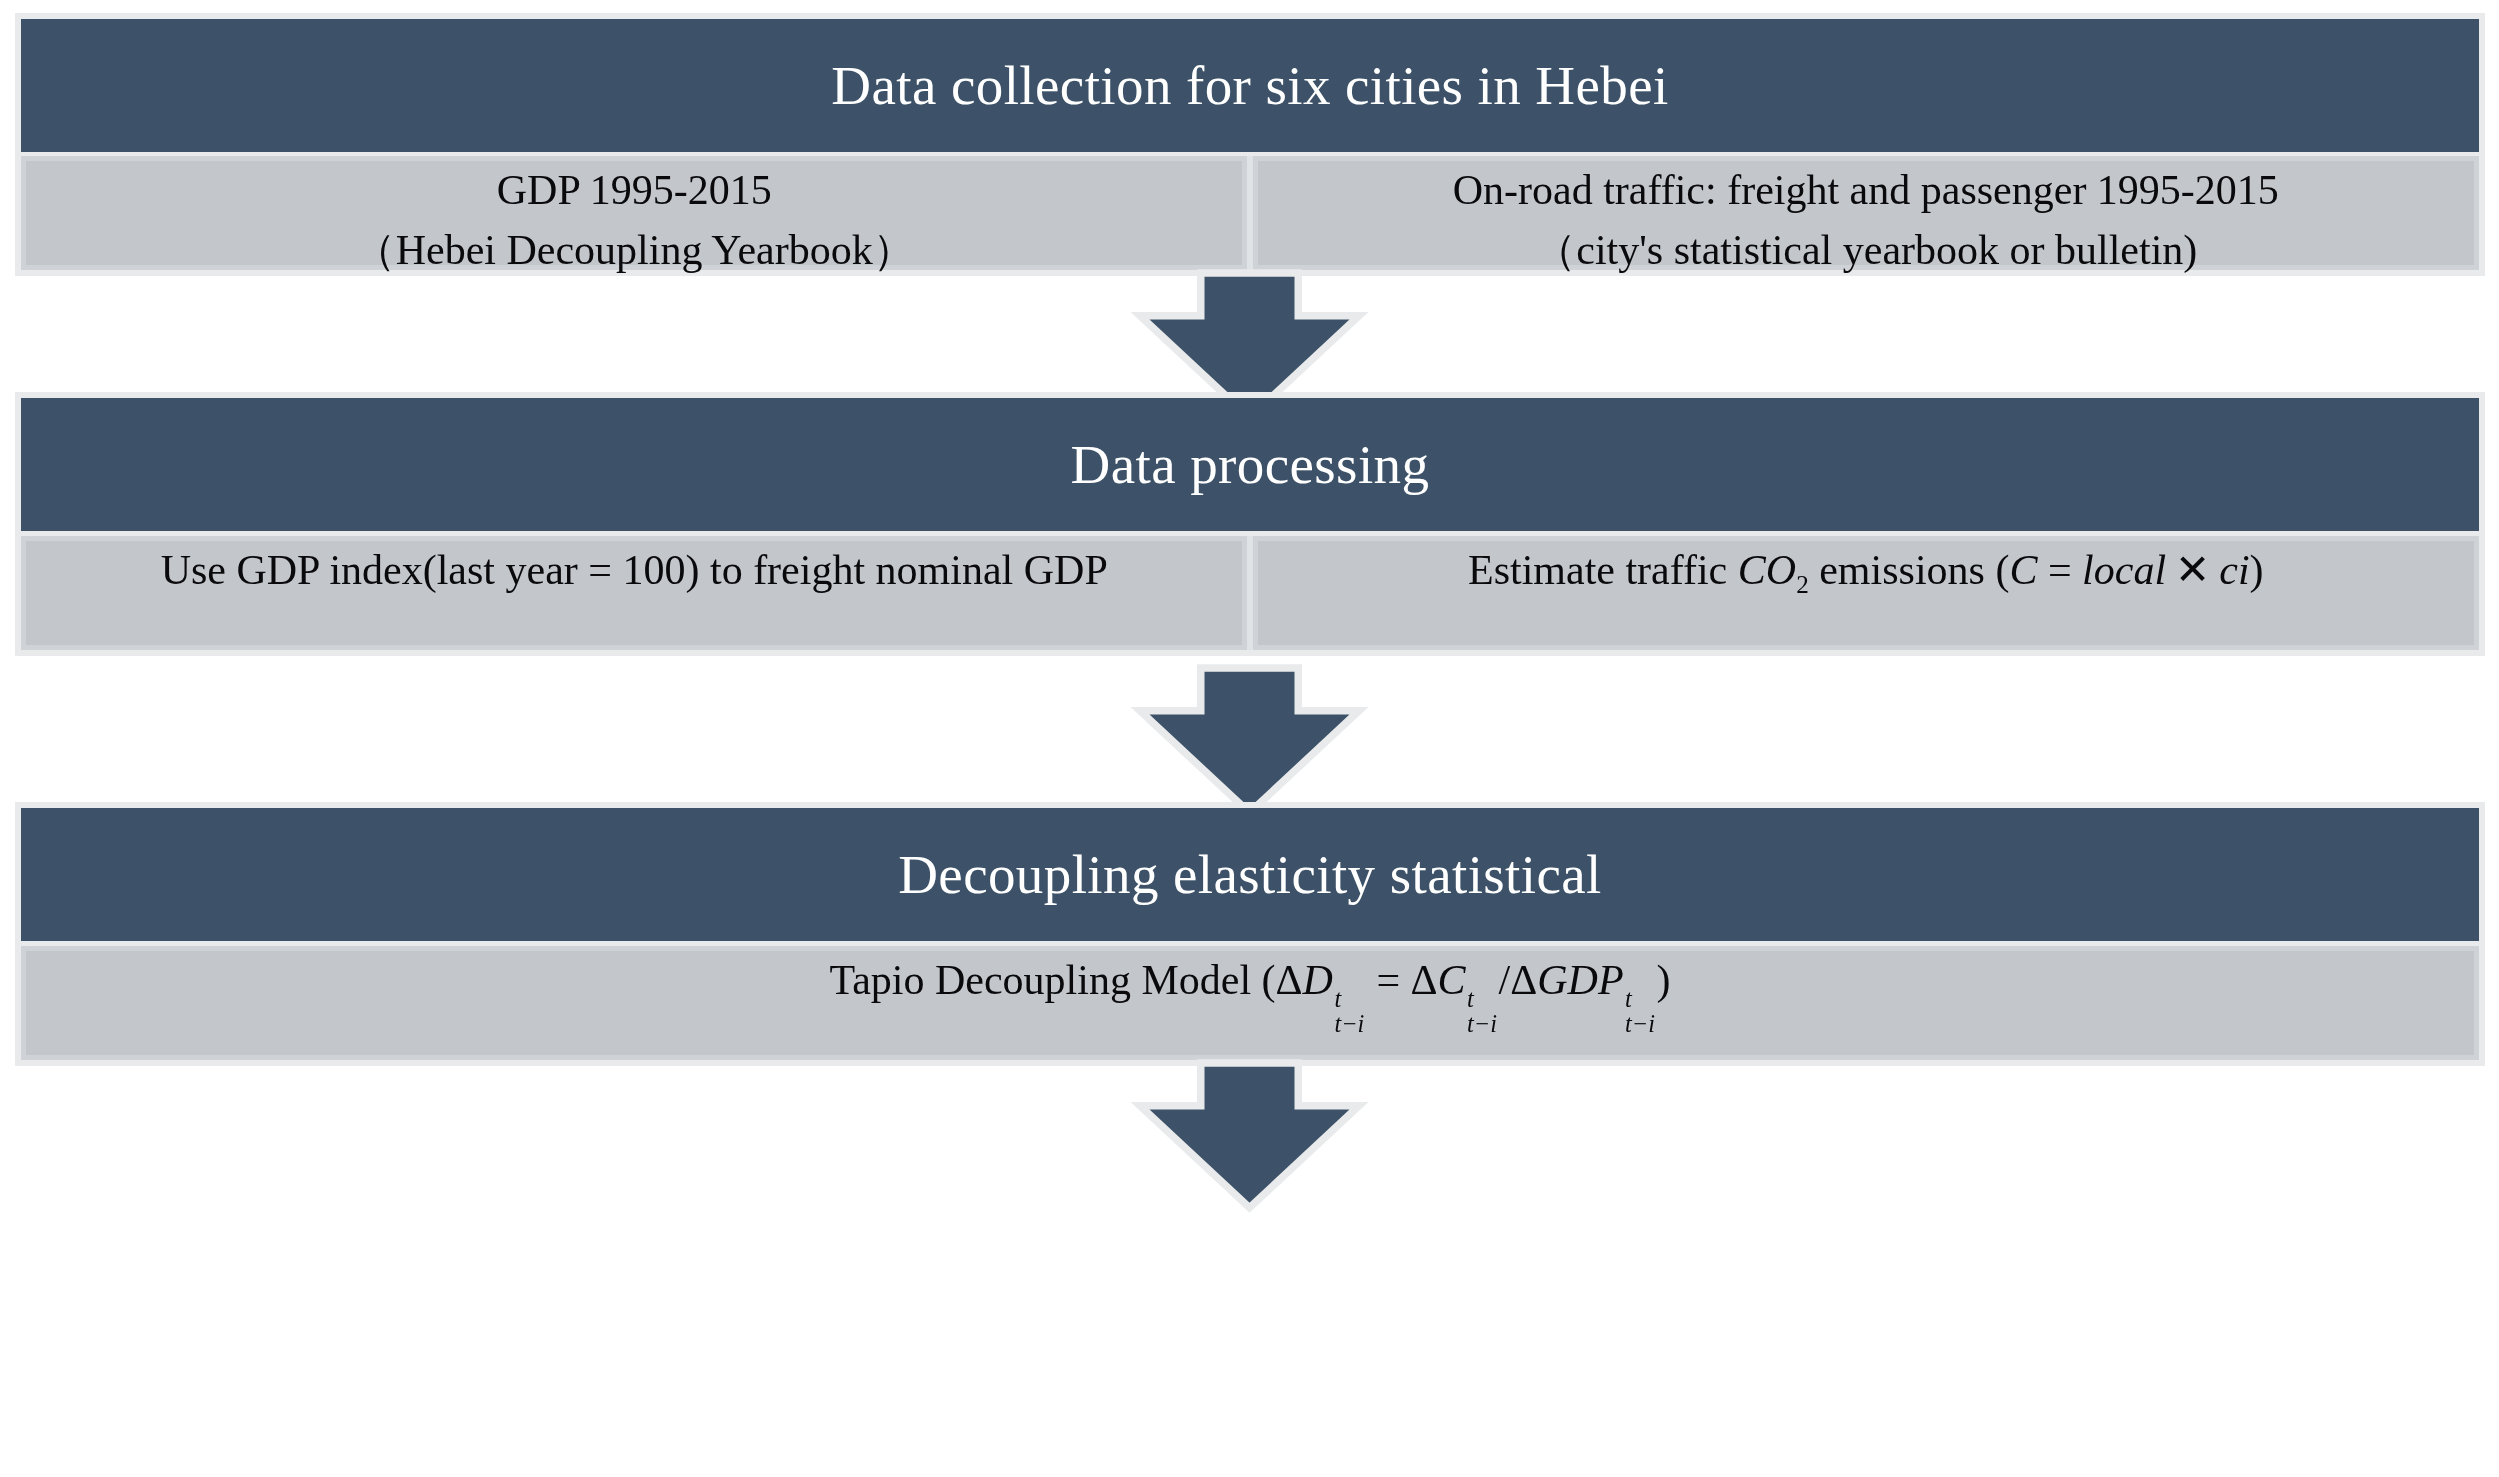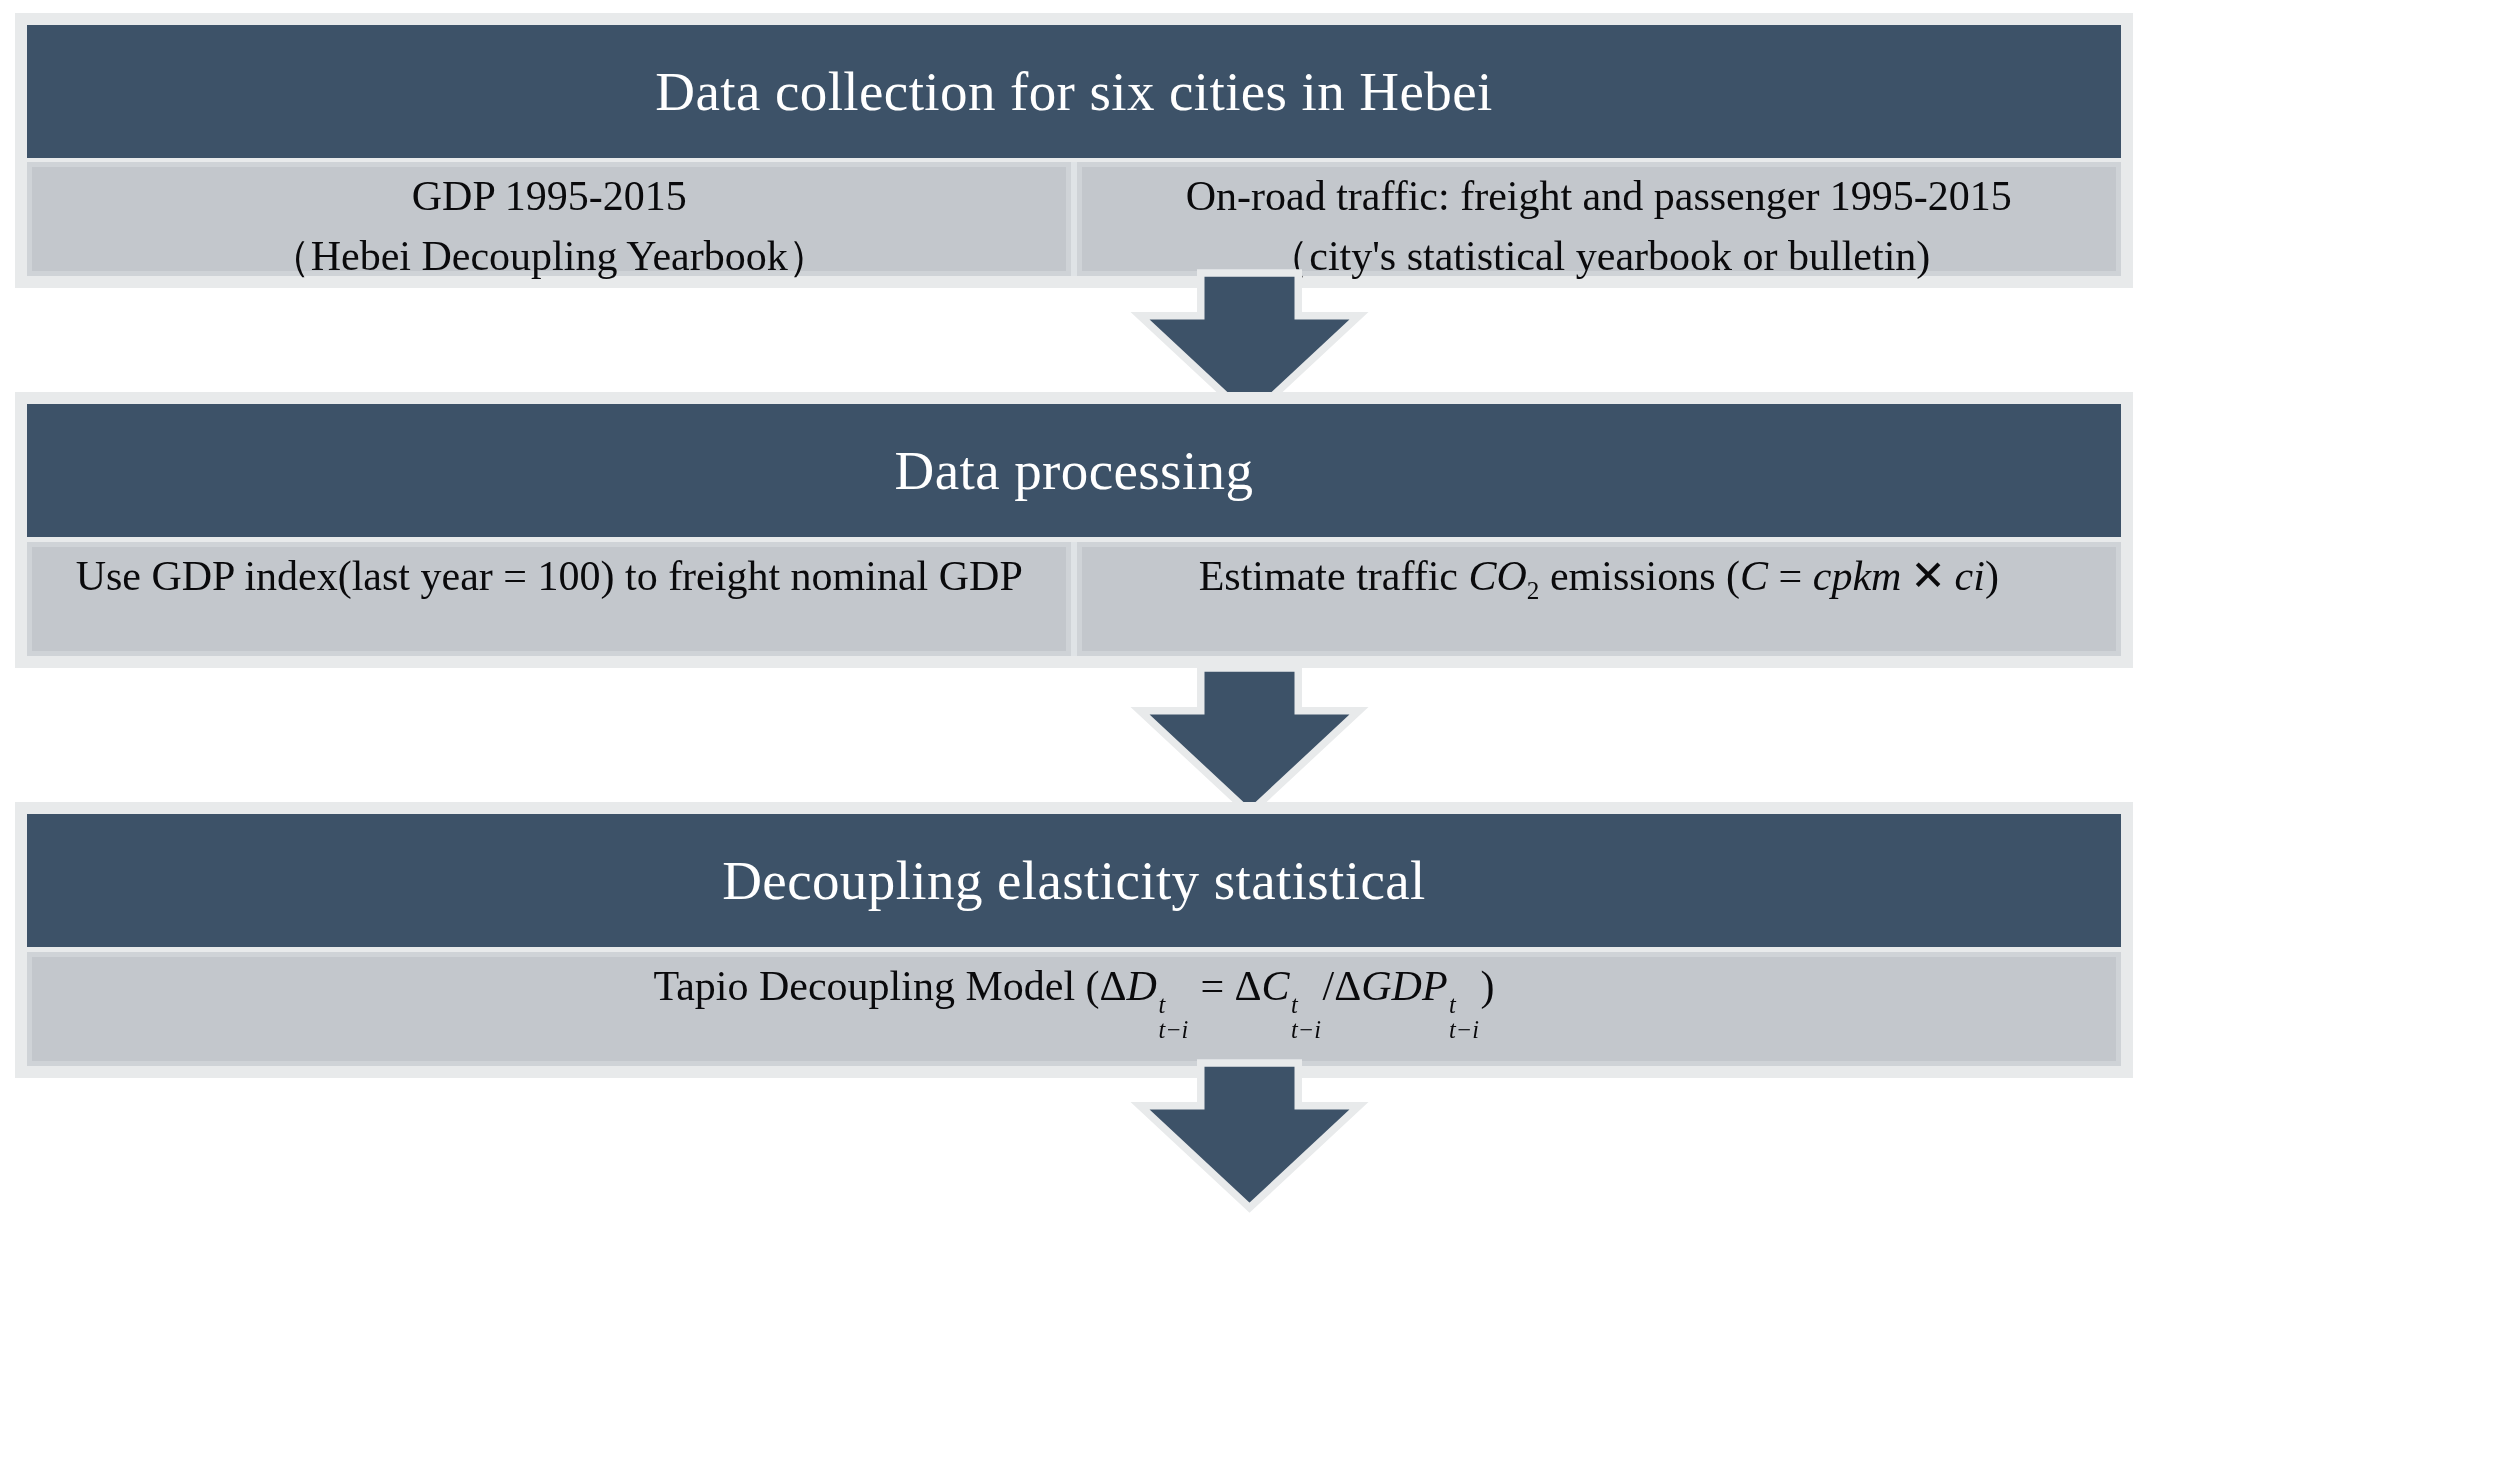--- a/index.html
+++ b/index.html
@@ -7,24 +7,24 @@
     position: relative;
     width: 2500px;
     height: 1477px;
     background: var(--background, #ffffff);
     font-family: "Liberation Serif", "DejaVu Serif", serif;
     overflow: hidden;
   }
   .block {
     position: absolute;
     left: 15px;
-    width: 2118px;
+    width: 2470px;
     box-sizing: border-box;
     background: var(--frame, #E8EAEB);
-    padding: 12px;
+    padding: 6px;
   }
   .block-header {
     height: 133px;
     background: var(--navy, #3D5268);
     display: flex;
     align-items: center;
     justify-content: center;
   }
   .block-title {
     color: var(--text_light, #ffffff);
@@ -126,21 +126,21 @@
   <section class="block" id="block-2">
     <header class="block-header">
       <span class="block-title">Data processing</span>
     </header>
     <div class="block-row">
       <div class="cell">
         <div class="cell-line">Use GDP index(last year = 100) to freight nominal GDP</div>
       </div>
       <div class="cell-divider"></div>
       <div class="cell">
-        <div class="cell-line">Estimate traffic <i>CO</i><sub>2</sub> emissions (<i>C</i> = <i>cpkm</i><span class="mult">✕</span><i>ci</i>)</div>
+        <div class="cell-line">Estimate traffic <i>CO</i><sub>2</sub> emissions (<i>C</i> = <i>local</i><span class="mult">✕</span><i>ci</i>)</div>
       </div>
     </div>
   </section>
 
   <div class="arrow" id="arrow-2">
     <svg viewBox="0 0 300 200" aria-hidden="true">
       <polygon points="85,0 215,0 215,57 296,57 150,193 4,57 85,57"></polygon>
     </svg>
   </div>
 

